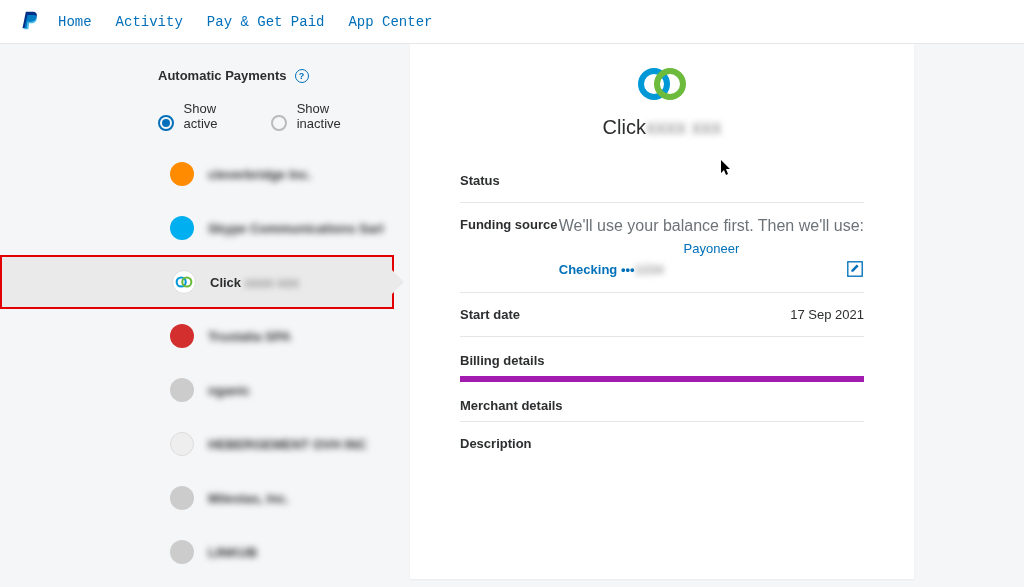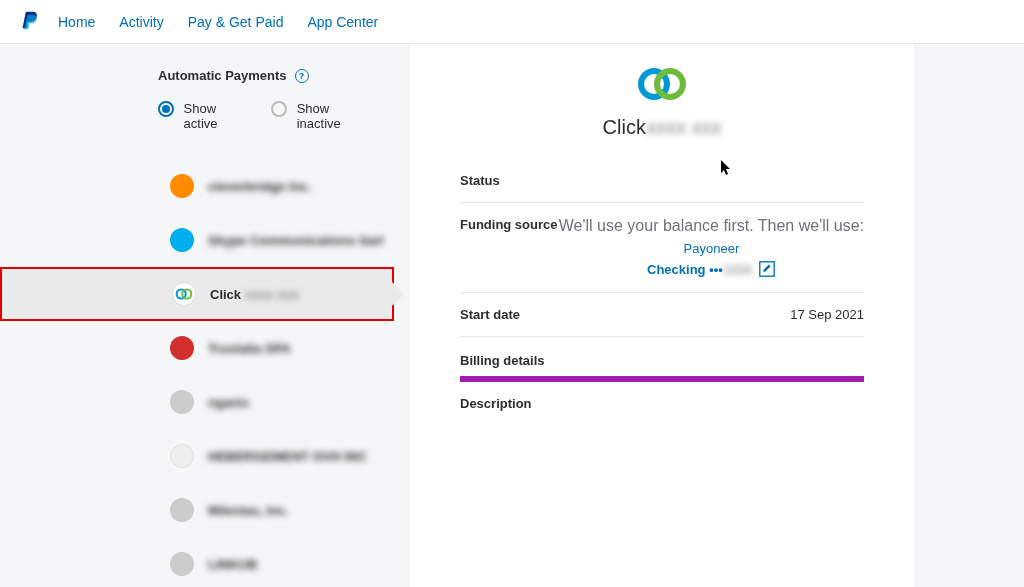--- a/index.html
+++ b/index.html
@@ -1,28 +1,28 @@
 <!DOCTYPE html>
 <html><head>
   <meta charset="utf-8">
   <style>
     * { margin: 0; padding: 0; box-sizing: border-box; font-family: -apple-system, BlinkMacSystemFont, "Segoe UI", Helvetica, Arial, sans-serif; }
     body { background: #f5f6f7; width: 1024px; height: 587px; overflow: hidden; }
     
     .topbar { background: #fff; height: 44px; display: flex; align-items: center; padding: 0 20px; border-bottom: 1px solid #e6e6e6; }
     .logo { width: 20px; height: 24px; margin-right: 18px; }
-    .nav-link { color: #0070ba; font-size: 14px; font-weight: 500; margin-right: 24px; text-decoration: none; cursor: pointer; }
+    .nav-link { color: #0070ba; font-size: 14px; font-weight: 500; margin-right: 24px; text-decoration: none; cursor: pointer; font-family: Liberation Mono, monospace; }
     
     .main-wrap { display: flex; padding: 0 0 0 0; gap: 16px; }
     
     .sidebar { width: 394px; padding: 24px 0 0 158px; }
     .sidebar-title { font-size: 13px; font-weight: 700; color: #2c2e2f; margin-bottom: 18px; display: flex; align-items: center; }
     .help-icon { margin-left: 8px; width: 14px; height: 14px; border: 1px solid #0070ba; color: #0070ba; border-radius: 50%; display: inline-flex; align-items: center; justify-content: center; font-size: 9px; }
     
-    .radio-row { display: flex; align-items: flex-start; margin-bottom: 28px; }
+    .radio-row { display: flex; align-items: flex-end; margin-bottom: 16px; }
     .radio { width: 16px; height: 16px; border: 2px solid #0070ba; border-radius: 50%; margin-right: 10px; display: flex; align-items: center; justify-content: center; }
     .radio.checked::after { content: ''; width: 8px; height: 8px; background: #0070ba; border-radius: 50%; }
     .radio.unchecked { border-color: #bbb; }
     .radio-label { font-size: 13px; color: #2c2e2f; margin-right: 20px; }
     
     .merchant-list { margin-left: -158px; }
     .merchant-item { display: flex; align-items: center; height: 54px; padding-left: 170px; position: relative; }
     .merchant-item.selected { background: #eaeaea; }
     .merchant-item.selected::after { content: ''; position: absolute; right: -12px; top: 50%; transform: translateY(-50%); width: 0; height: 0; border-top: 14px solid transparent; border-bottom: 14px solid transparent; border-left: 14px solid #eaeaea; }
     .merchant-icon { width: 24px; height: 24px; border-radius: 50%; margin-right: 14px; flex-shrink: 0; }
@@ -43,21 +43,21 @@
     .detail-value { font-size: 13px; color: #2c2e2f; text-align: right; }
     
     .status-value { display: flex; align-items: center; gap: 10px; }
     .status-active { color: #00a650; font-weight: 700; font-size: 13px; }
     .cancel-btn { border: 1px solid #0070ba; color: #0070ba; background: #fff; border-radius: 16px; padding: 4px 16px; font-size: 13px; cursor: pointer; }
     .cancel-highlight { border: 2px solid #e30000; padding: 6px 4px 6px 6px; display: inline-flex; align-items: center; }
     
     .funding-row { padding: 14px 0; border-bottom: 1px solid #e6e6e6; }
     .funding-text { font-size: 16px; color: #6c7378; text-align: right; margin-bottom: 6px; }
     .funding-link { color: #0070ba; font-size: 13px; text-align: center; margin-bottom: 4px; }
-    .funding-checking { display: flex; justify-content: center; align-items: center; gap: 6px; }
+    .funding-checking { display: flex; justify-content: space-between; align-items: center; gap: 6px; }
     .funding-checking-text { color: #0070ba; font-size: 13px; font-weight: 600; }
     .edit-icon { width: 18px; height: 18px; }
     
     .section-title { font-size: 13px; font-weight: 700; color: #2c2e2f; padding: 16px 0 8px; border-bottom: 6px solid #a21caf; margin-bottom: 0; }
     
     .billing-id-val { color: #888; filter: blur(2px); }
     
     .cursor { position: absolute; left: 721px; top: 160px; font-size: 14px; pointer-events: none; }
   </style>
 </head>
@@ -168,20 +168,21 @@
 
     <div class="detail-row">
       <span class="detail-label">Start date</span>
       <span class="detail-value">17 Sep 2021</span>
     </div>
 
     <div class="section-title">Billing details</div>
 
 
 
+    <div class="section-title" style="border-bottom:1px solid #e6e6e6">Merchant details</div>
 
     <div class="detail-row no-border" style="padding-bottom:0">
       <span class="detail-label">Description</span>
     </div>
   </div>
 </div>
 
 <div class="cursor">
   <svg width="12" height="16" viewBox="0 0 12 16">
       <path d="M0 0 L0 13 L3 10 L5 15 L7 14 L5 9 L9 9 Z" fill="#000"></path>

